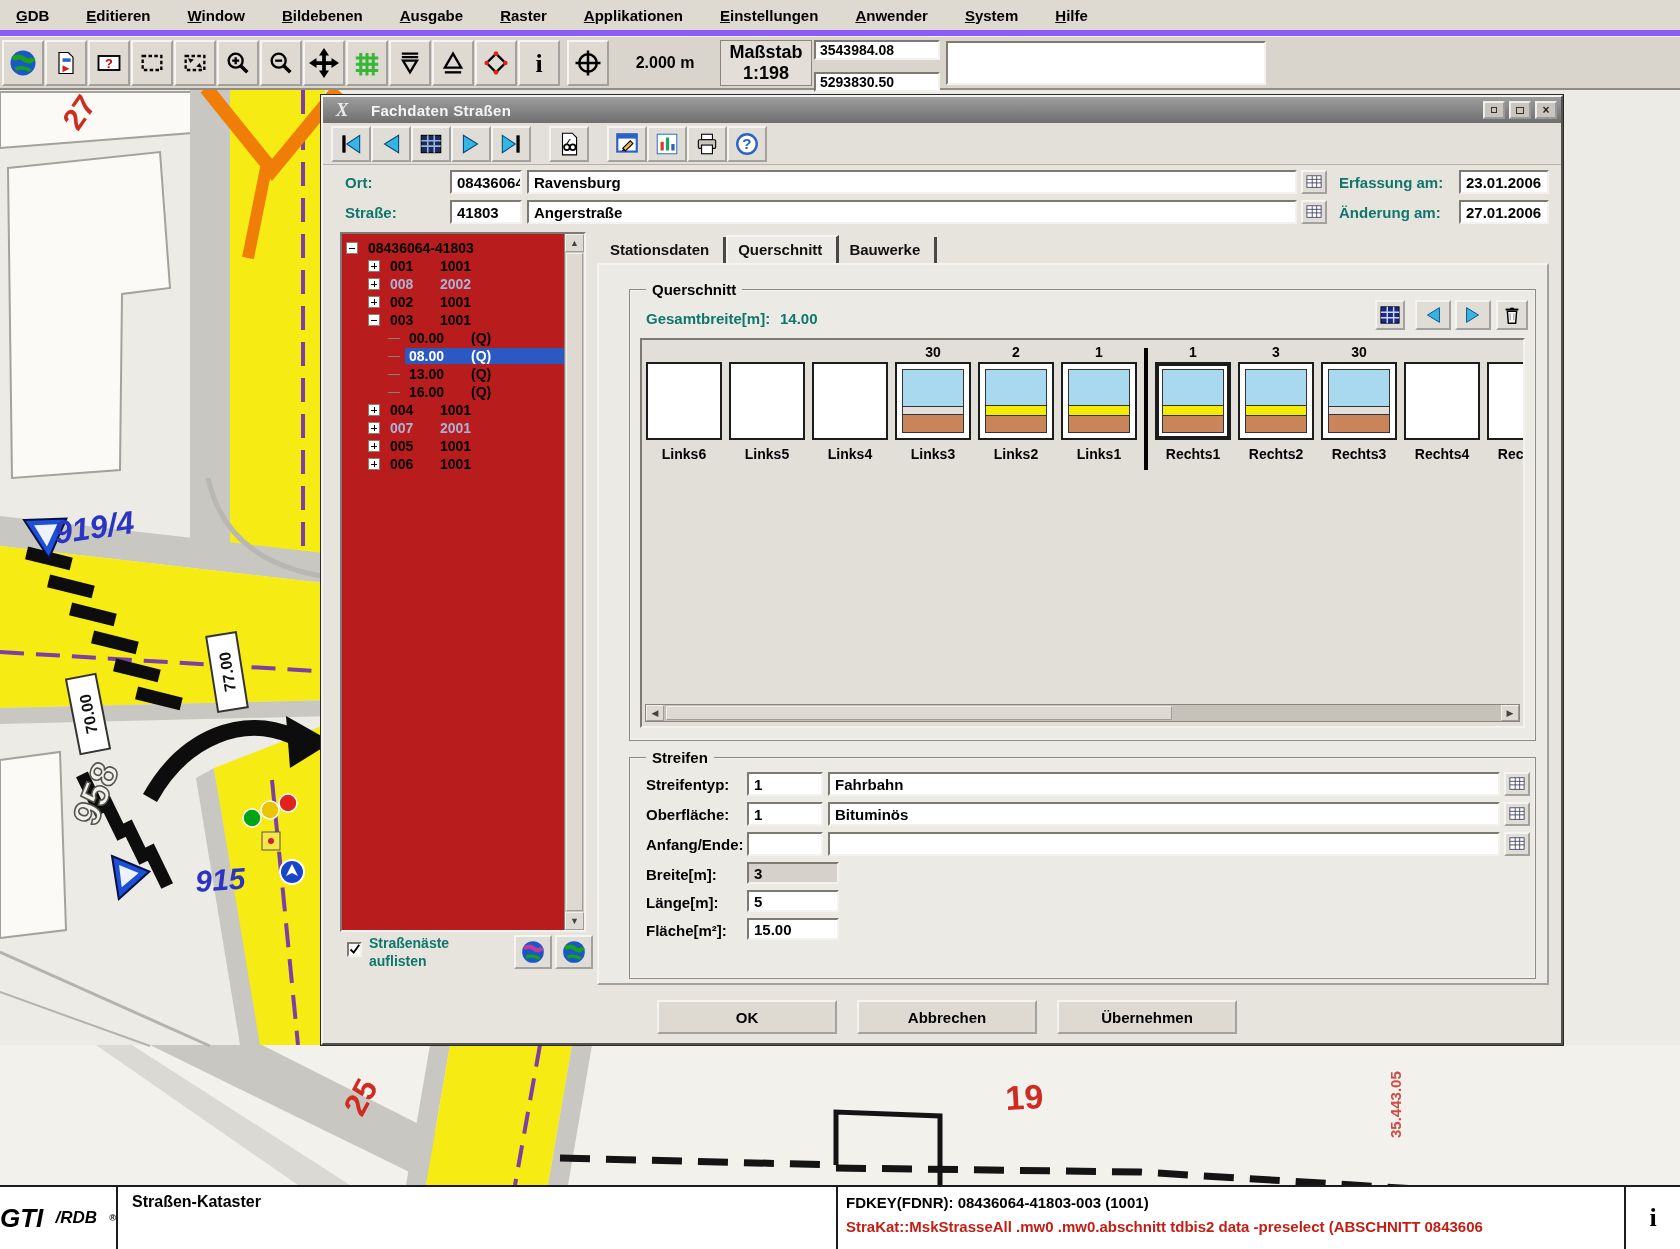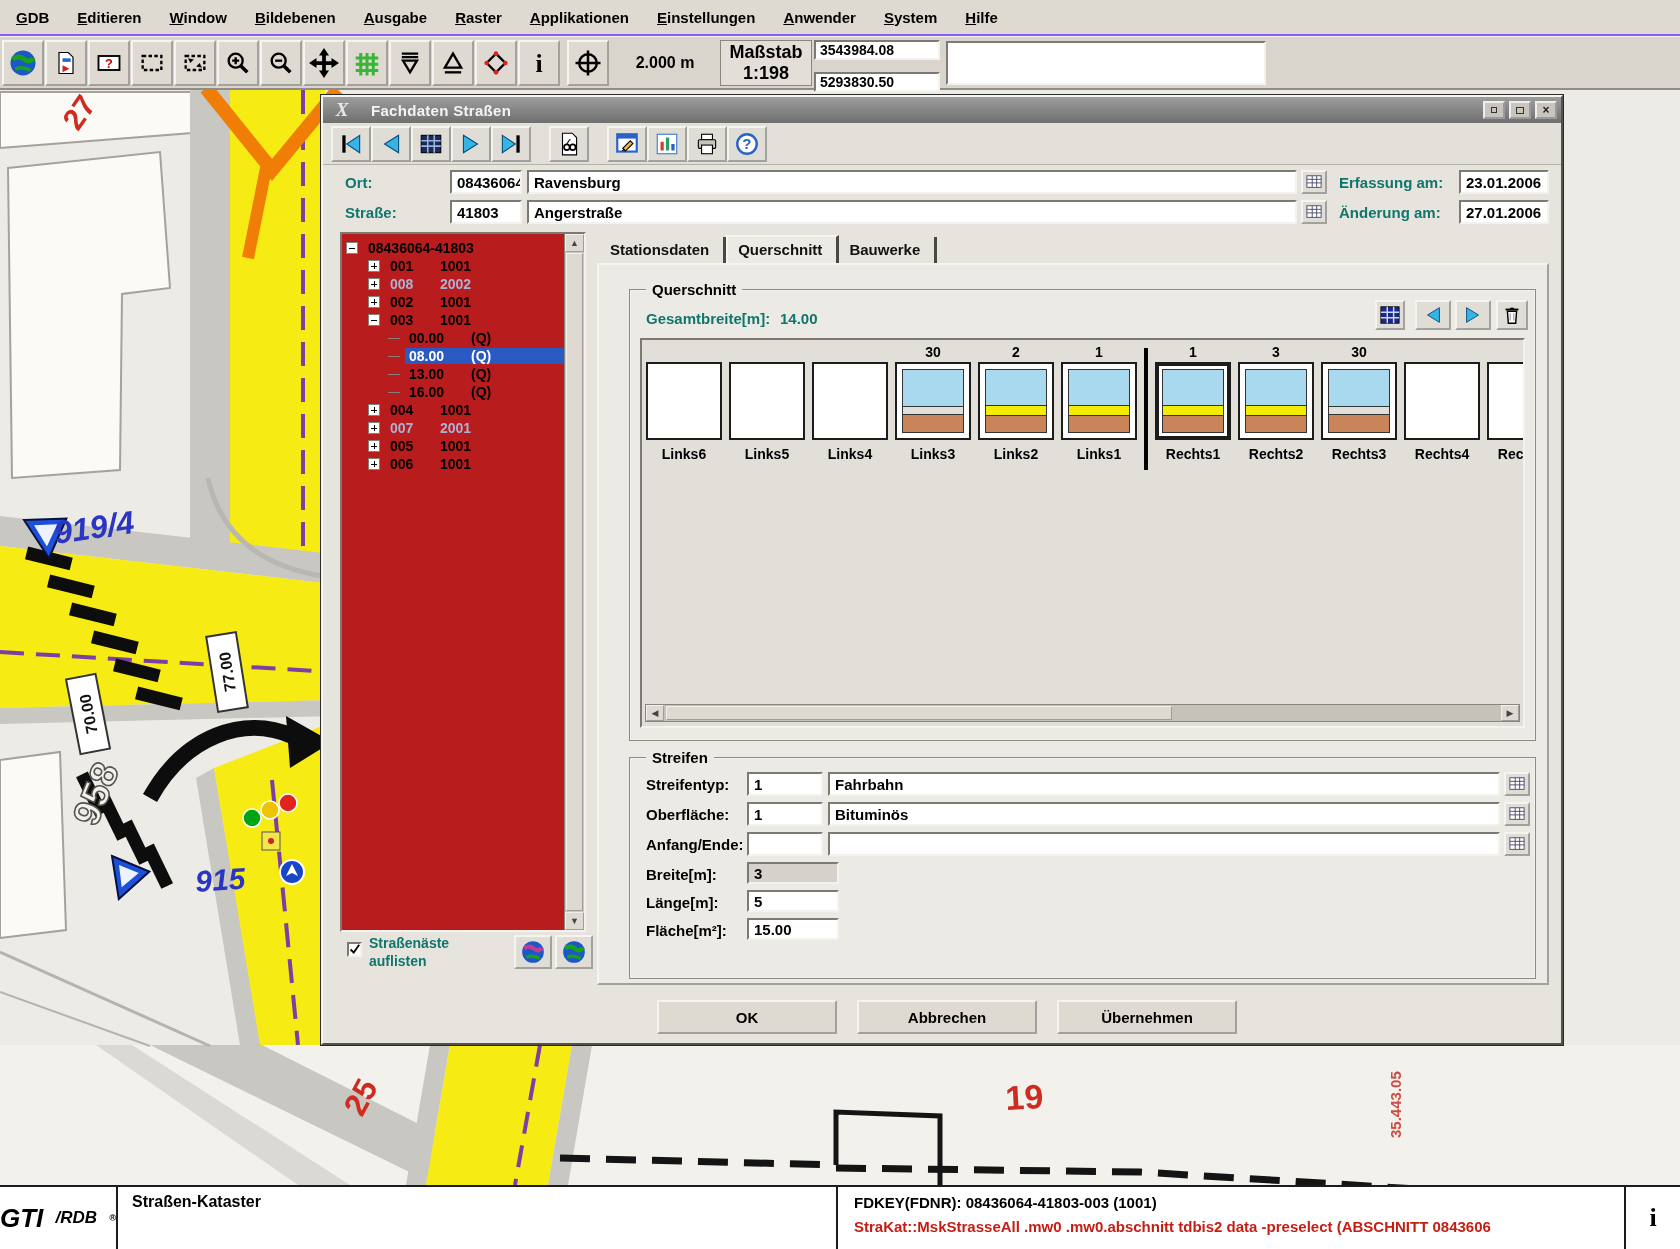--- a/index.html
+++ b/index.html
@@ -1,20 +1,20 @@
 <!DOCTYPE html>
 <html><head>
 <meta charset="utf-8">
 <style>
   *{box-sizing:border-box;margin:0;padding:0}
   html,body{width:1680px;height:1249px;overflow:hidden}
   body{position:relative;font-family:"Liberation Sans","DejaVu Sans",sans-serif;background:#edebe6;font-weight:bold}
   .abs{position:absolute}
   
-  .menubar{position:absolute;left:0;top:0;width:1680px;height:36px;background:#dedad2;border-bottom:2px solid #8b5cf6;display:flex;align-items:center;gap:28px;padding-left:16px;font-size:15px;z-index:6}
+  .menubar{position:absolute;left:0;top:0;width:1680px;height:36px;background:#dedad2;border-bottom:6px solid #8b5cf6;display:flex;align-items:center;gap:37px;padding-left:16px;font-size:15px;z-index:6}
   .menu-item{display:inline-block;cursor:default}
   .menu-item::first-letter{text-decoration:underline}
   
   .toolbar{position:absolute;left:0;top:36px;width:1680px;height:54px;background:#d9d5cd;border-top:1px solid #f4f2ee;border-bottom:2px solid #918d85;display:flex;align-items:center;padding-left:2px;z-index:6}
   .tbtn{width:42px;height:46px;background:#dedad2;border:2px outset #f6f4f0;display:flex;align-items:center;justify-content:center;flex:none;margin-right:1px}
   .tb-scale{width:110px;font-size:16px;text-align:center;flex:none}
   .tb-mass{width:92px;height:46px;border:1px solid #8a867e;background:#e3dfd8;display:flex;flex-direction:column;align-items:center;justify-content:center;font-size:18px;flex:none}
   .tb-coords{width:126px;height:46px;display:flex;flex-direction:column;gap:12px;flex:none;margin-left:2px}
   .coordfld{height:21px;background:#fff;border:2px solid;border-color:#7d7a74 #f4f2ee #f4f2ee #7d7a74;font-size:14px;padding:0 4px;display:flex;align-items:center}
   .tb-empty{width:320px;height:44px;background:#fff;border:2px solid;border-color:#7d7a74 #f4f2ee #f4f2ee #7d7a74;margin-left:6px;flex:none}
@@ -75,21 +75,21 @@
   .hscroll{position:absolute;left:3px;right:3px;bottom:4px;height:18px;background:#c6c2ba;border:1px solid #8a867e;display:flex}
   .hs-arrow{width:18px;background:#dedad2;border:1px outset #f2f0ec;flex:none;display:flex;align-items:center;justify-content:center;font-size:9px;color:#444}
   .hs-thumb{width:58%;background:#dedad2;border:1px outset #f2f0ec;margin:1px 0 1px 2px}
   .srow-lbl{position:absolute;font-size:15px}
   .pbtn{position:absolute;width:180px;height:34px;background:#dedad2;border:2px outset #f6f4f0;font-size:15px;font-weight:bold;display:flex;align-items:center;justify-content:center;font-family:inherit}
   
   .statusbar{position:absolute;left:0;top:1185px;width:1680px;height:64px;background:#fff;border-top:2px solid #1c1c1c;display:flex;z-index:12}
   .sb-cell{border-right:2px solid #1c1c1c;height:100%}
   .sb-logo{width:118px;display:flex;align-items:center;justify-content:space-between;font-style:italic}
   .sb-app{width:720px;padding:6px 0 0 14px;font-size:16px}
-  .sb-right{width:788px;padding:4px 0 0 16px;font-size:15px;overflow:hidden;white-space:nowrap;line-height:1.6}
+  .sb-right{width:788px;padding:4px 0 0 8px;font-size:15px;overflow:hidden;white-space:nowrap;line-height:1.6}
   .sb-red{color:#c41e14}
   .sb-info{flex:1;display:flex;align-items:center;justify-content:center;font-family:"Liberation Serif",serif;font-size:26px}
 </style>
 </head>
 <body>
 
 <svg class="map" width="1680" height="1159" viewBox="0 90 1680 1159">
   <rect x="0" y="90" width="1680" height="1159" fill="#edebe6"></rect>
   <g stroke="#a5a29b" fill="#fbfaf7" stroke-width="2">
     <polygon points="0,92 205,92 205,132 0,148"></polygon>

